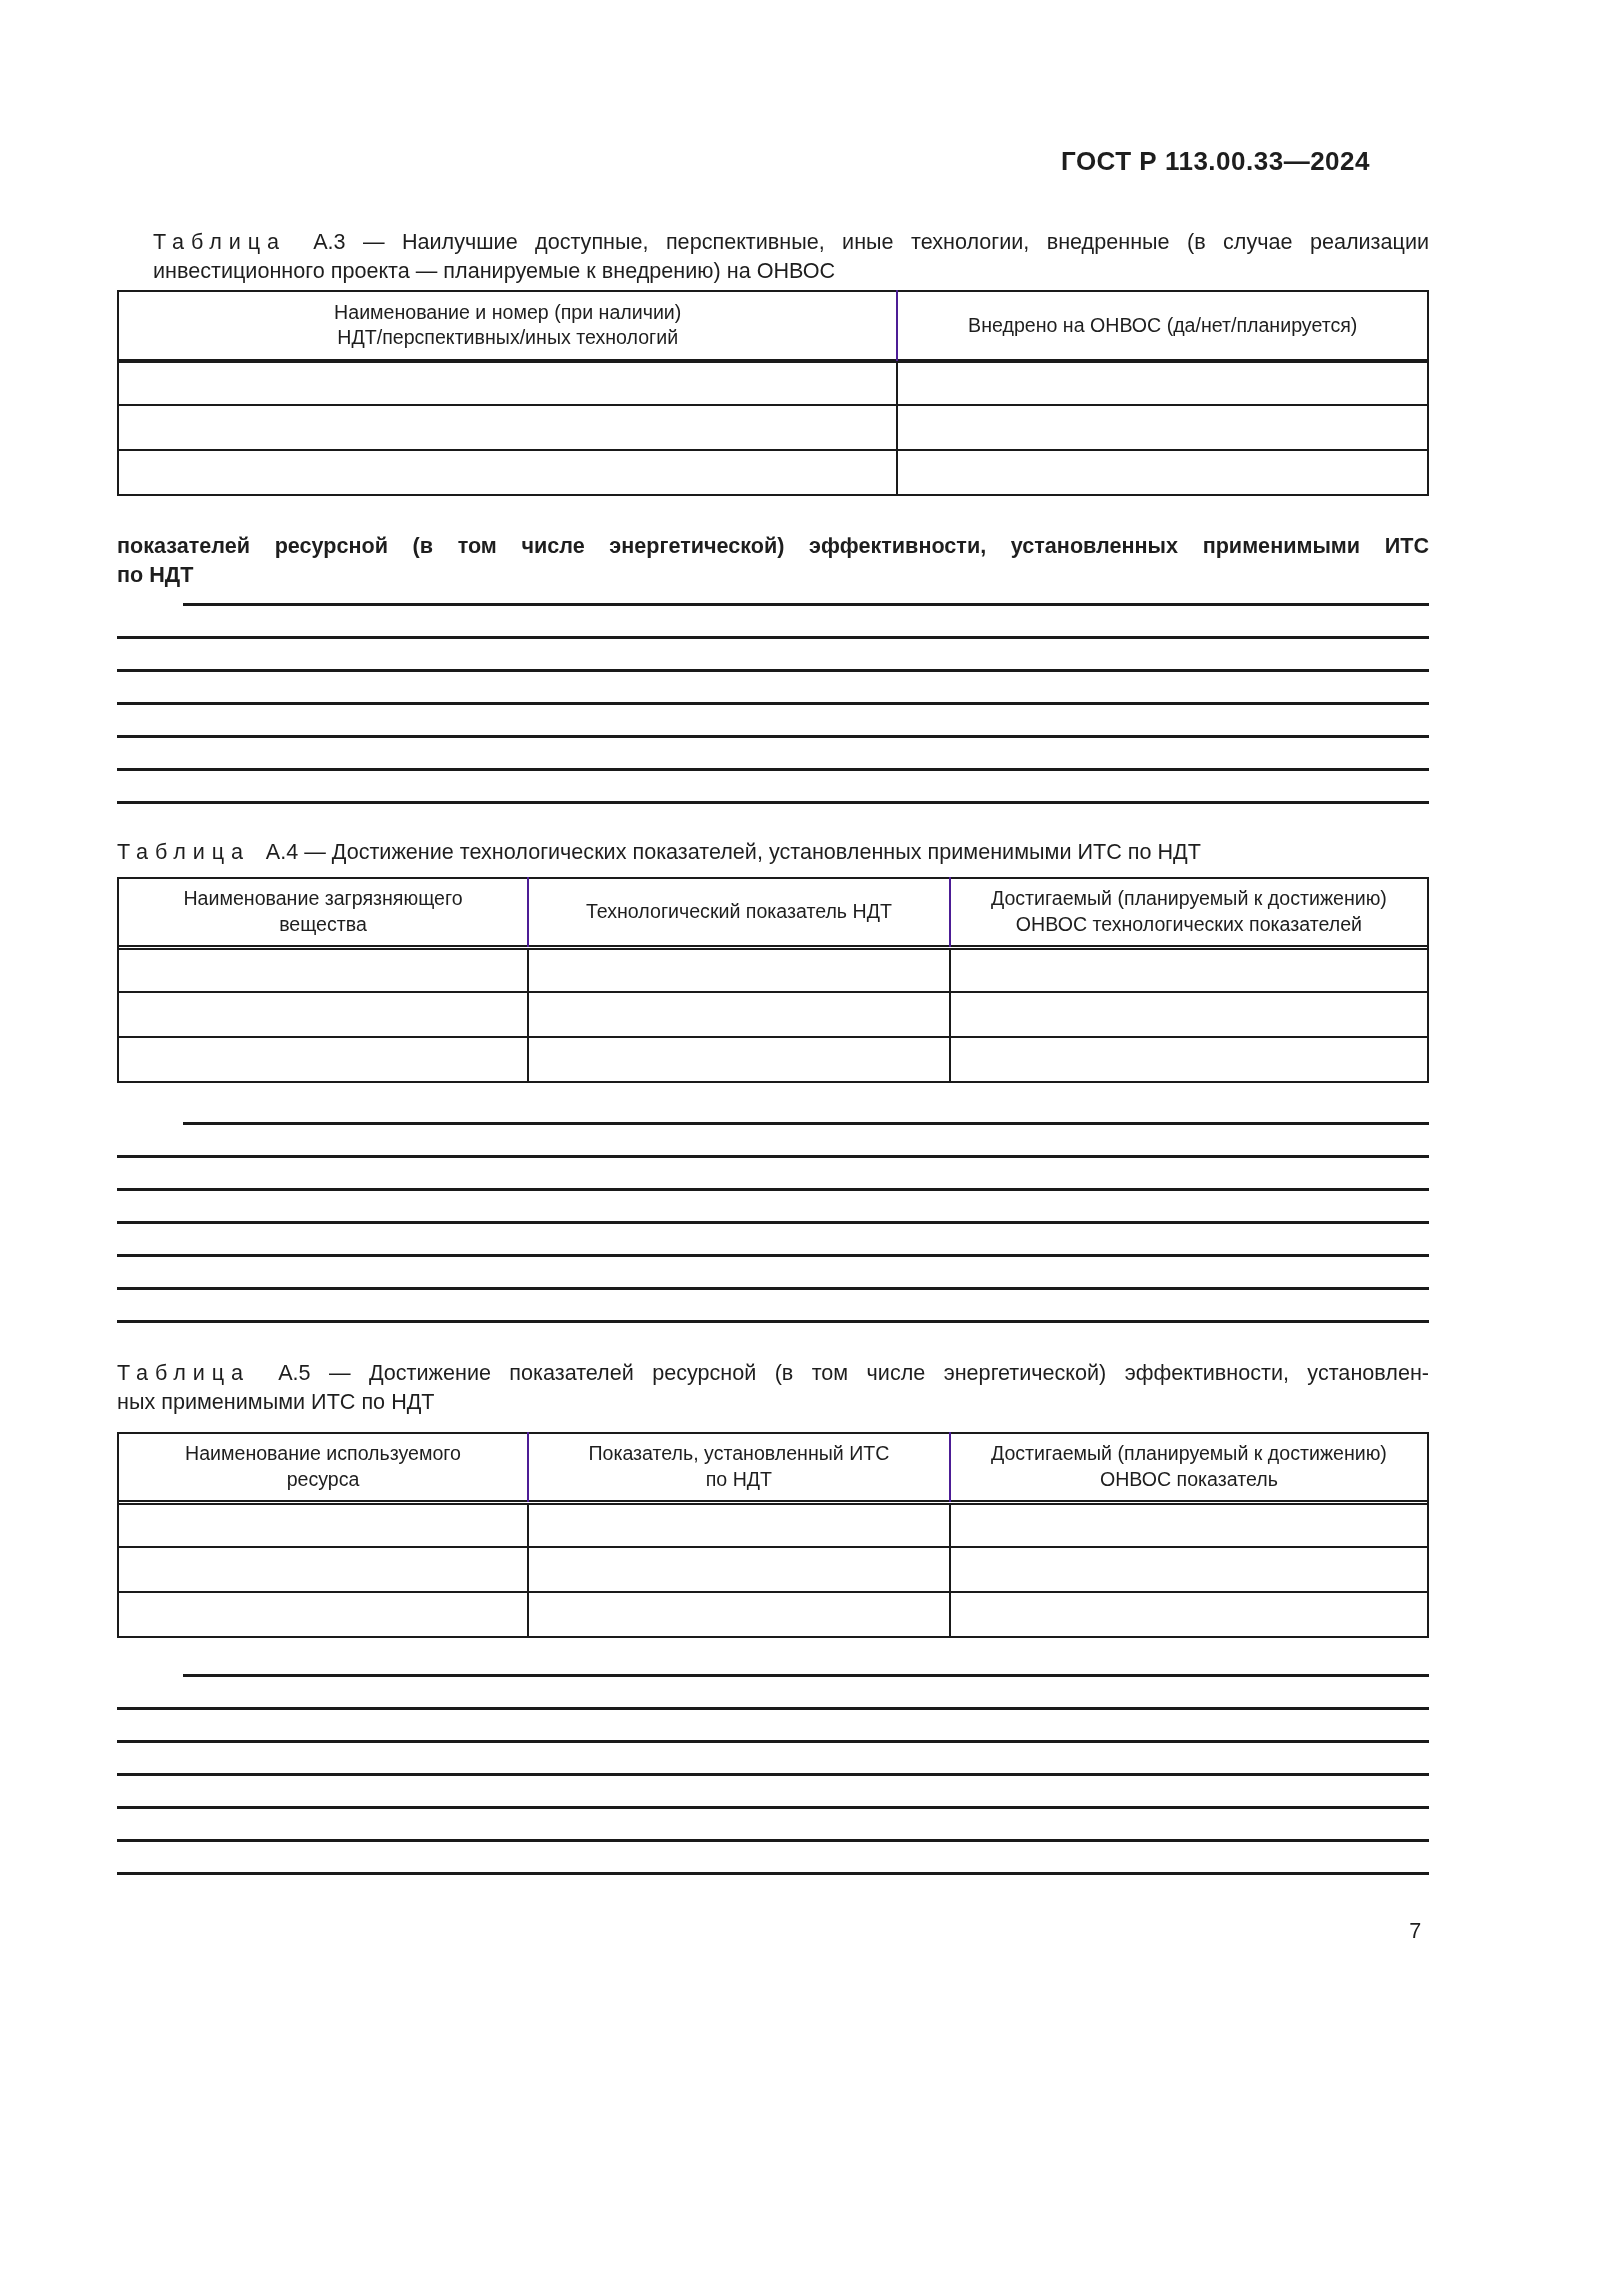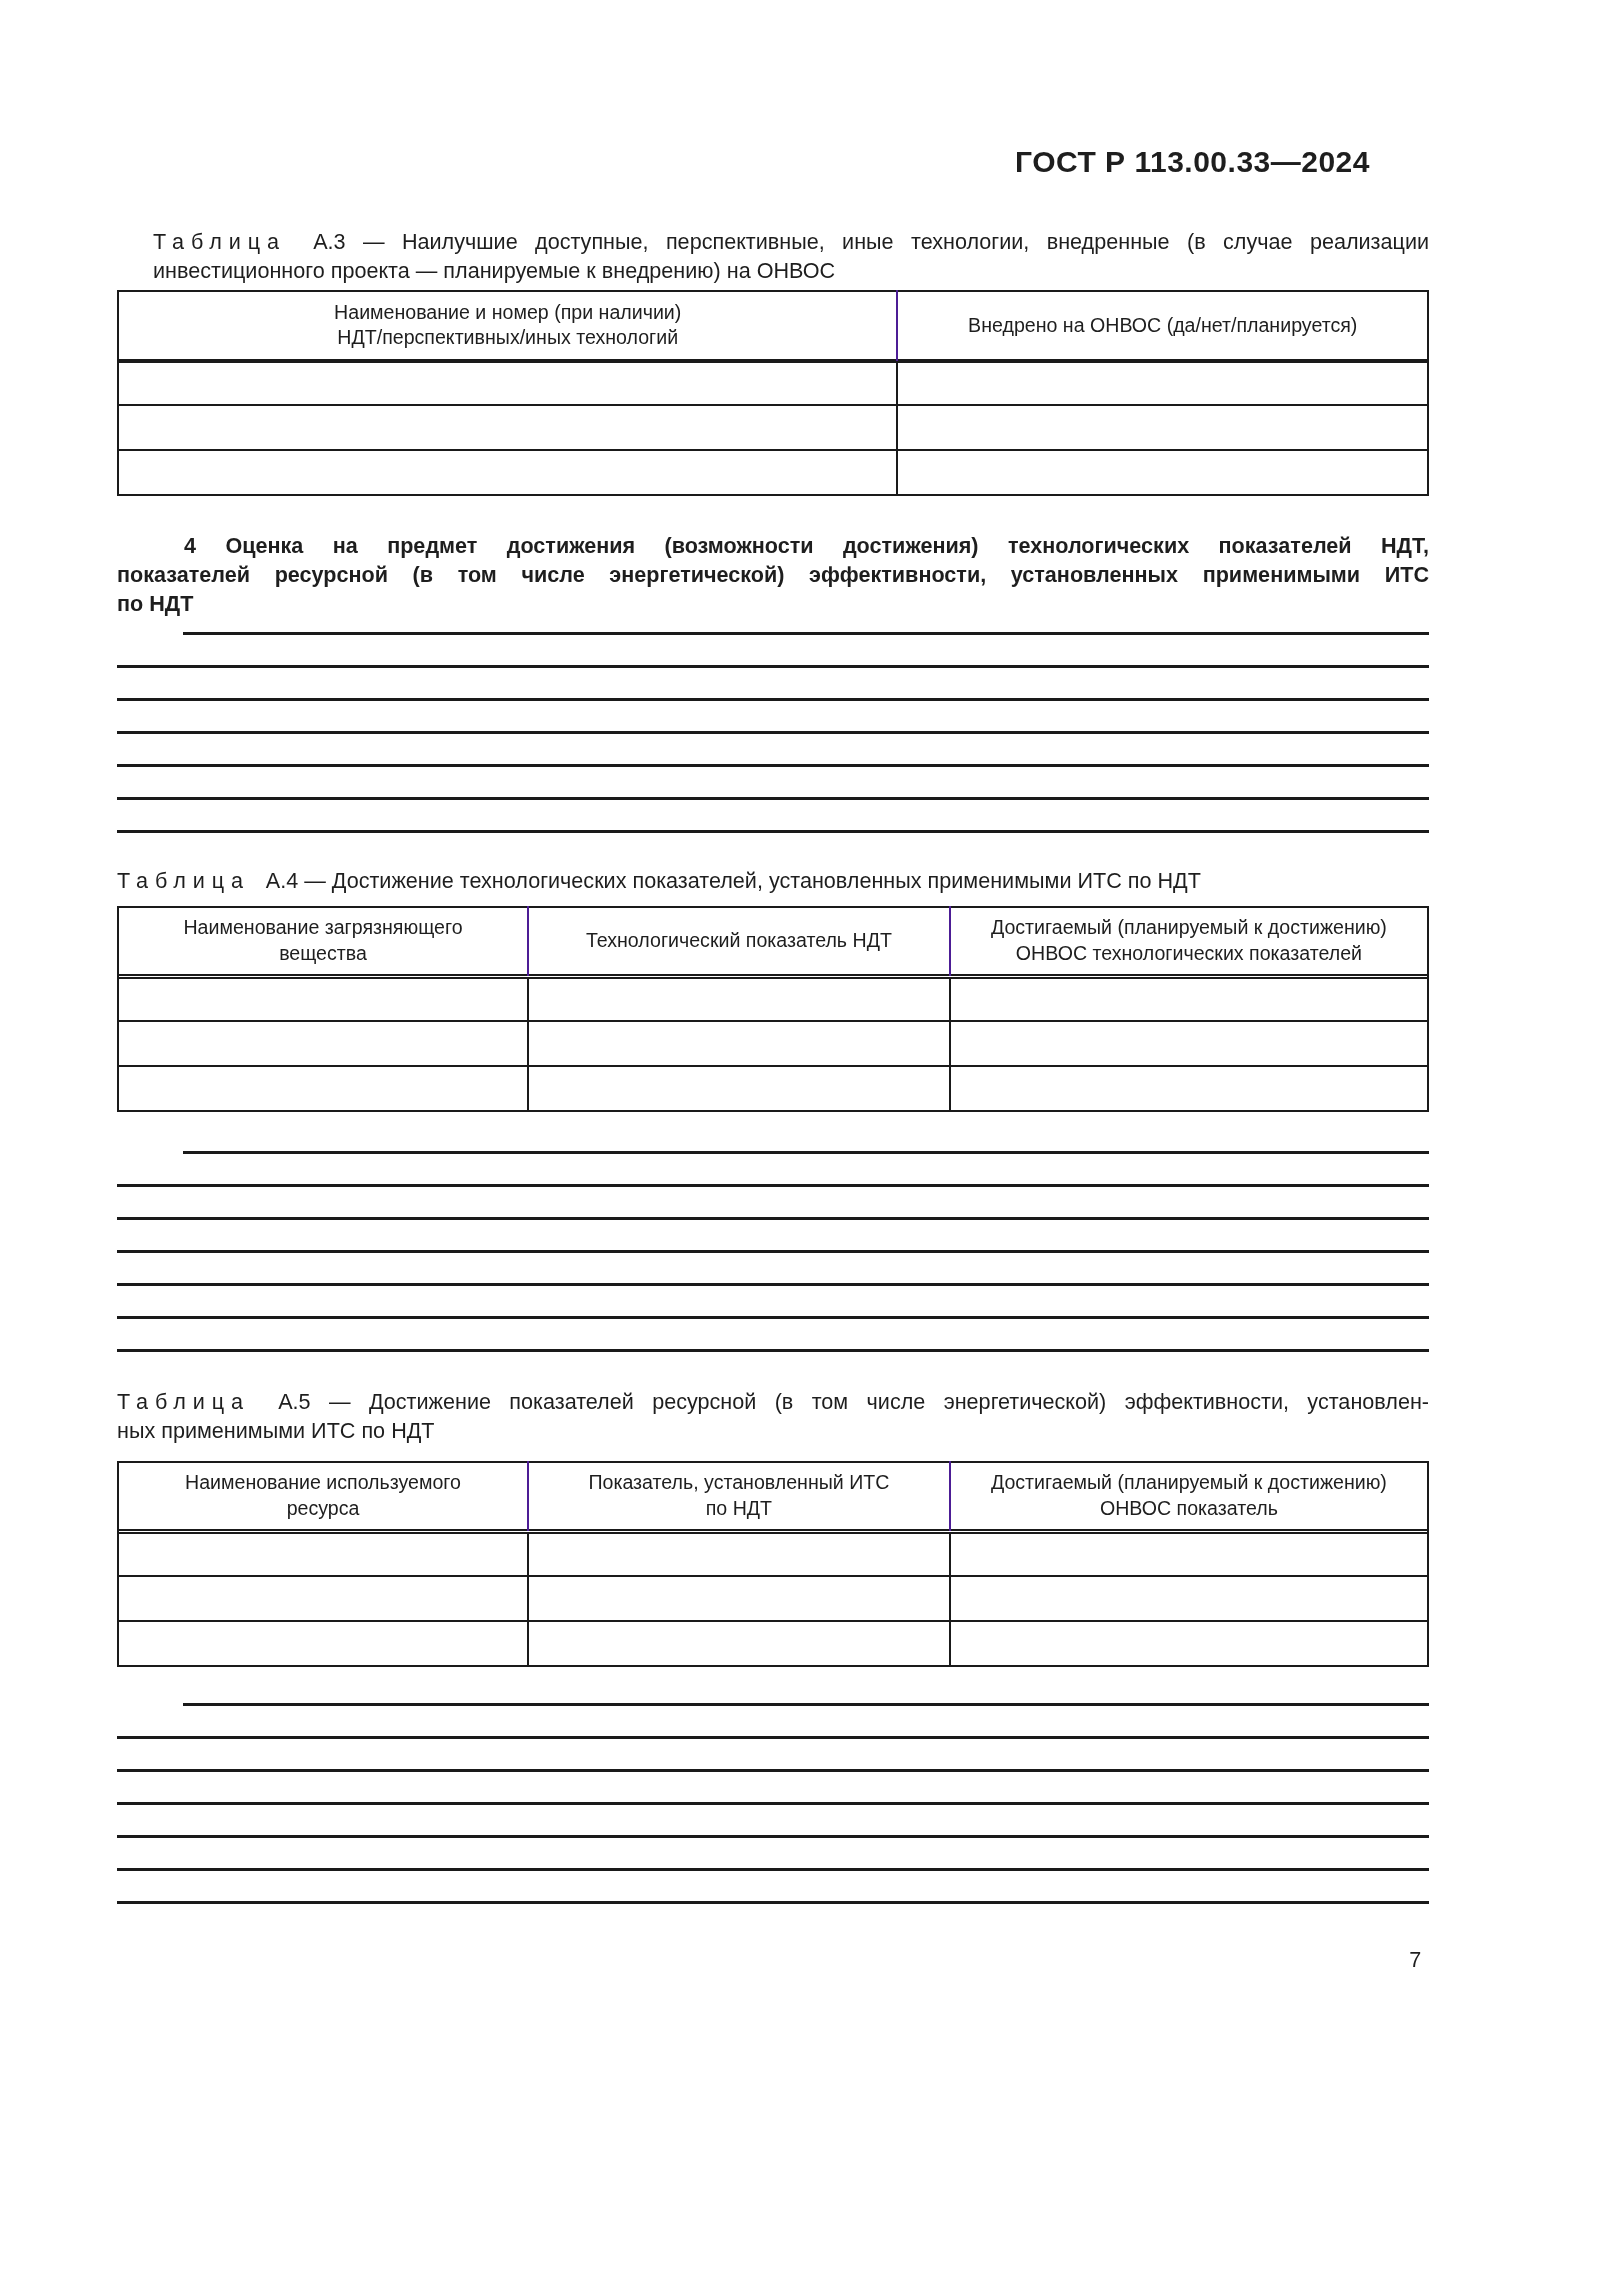--- a/index.html
+++ b/index.html
@@ -13,21 +13,21 @@
   .page {
     width: 1312px;
     margin-left: 117px;
     padding-top: 147px;
   }
 
   
   .doc-header {
     text-align: right;
     margin-right: 59px;
-    font-size: 30px;
+    font-size: 26px;
     font-weight: bold;
     line-height: 29px;
     letter-spacing: 0.5px;
   }
 
   
   .caption { font-size: 21.6px; line-height: 29px; }
   .caption .jline { text-align: justify; text-align-last: justify; }
   .cap-label { letter-spacing: 6.9px; }
   .cap-num { margin-left: 9.8px; text-align: center; }
@@ -139,21 +139,20 @@
           <td></td>
         </tr>
       <tr>
           <td></td>
           <td></td>
         </tr>
     </tbody>
   </table>
 
   <div class="heading heading-4">
-    <div class="jline indent">4 Оценка на предмет достижения (возможности достижения) технологических показателей НДТ,</div>
     <div class="jline">показателей ресурсной (в том числе энергетической) эффективности, установленных применимыми ИТС</div>
     <div class="lline">по НДТ</div>
   </div>
 
   <div class="rules rules-1">
     <div class="rule first"></div>
     <div class="rule"></div>
     <div class="rule"></div>
     <div class="rule"></div>
     <div class="rule"></div>

